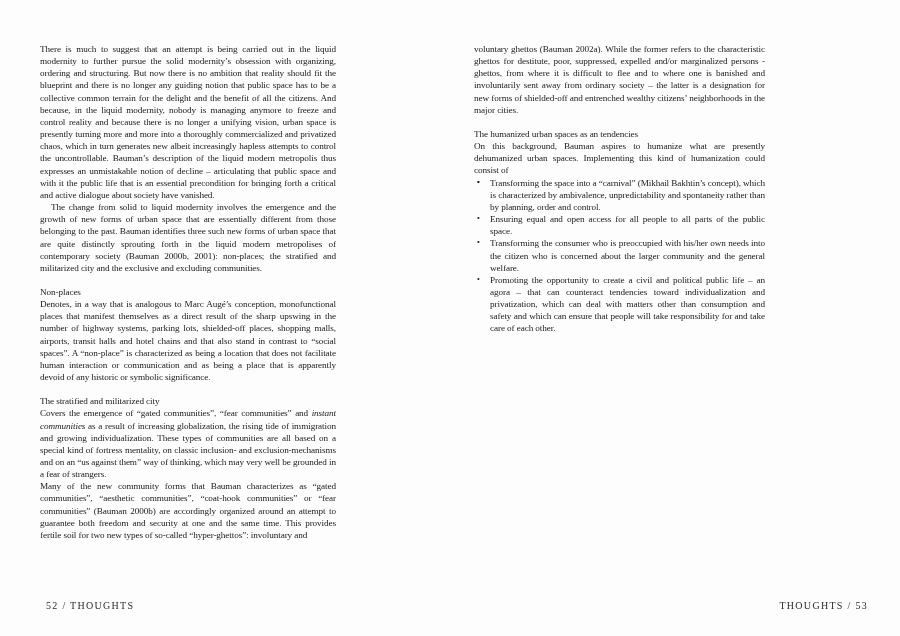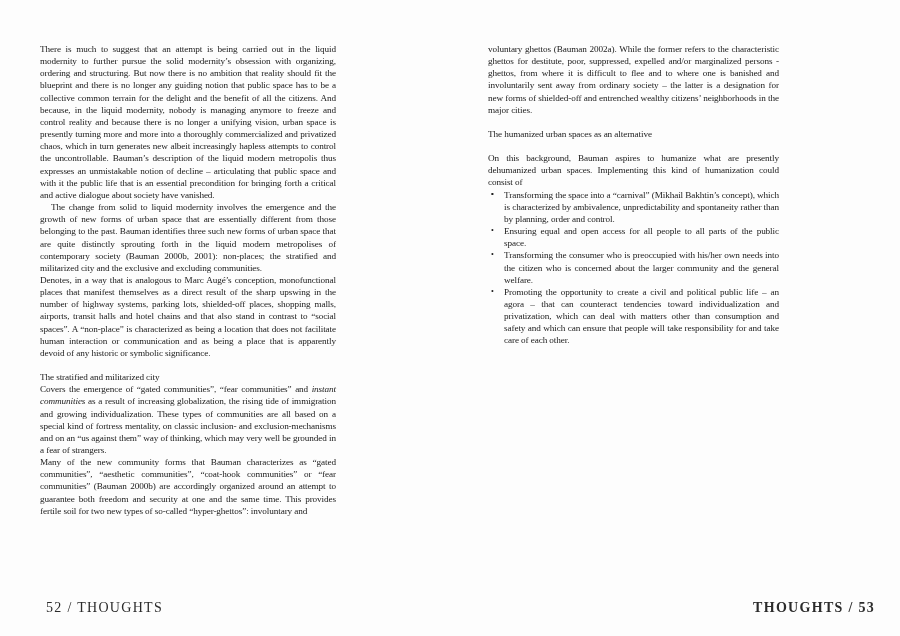--- a/index.html
+++ b/index.html
@@ -17,65 +17,66 @@
 
   .col {
     position: absolute;
     top: 43px;
     text-align: justify;
     font-size: 9.2px;
     line-height: 12.15px;
     letter-spacing: -0.1px;
   }
   .col-left  { left: 40px; width: 296px; }
-  .col-right { left: 38px; width: 291px; } 
+  .col-right { left: 24px; width: 291px; } 
 
   p { margin: 0; }
   p.first-indent { text-indent: 11px; }
   p.heading { margin-top: 12px; font-weight: normal; }
-  p.gap-top { margin-top: 12px; }
+  p.gap-top { }
   em { font-style: italic; }
 
   ul.bullets { margin: 0; padding: 0; list-style: none; }
   ul.bullets li { position: relative; padding-left: 16px; text-align: justify; }
   .bullet-marker {
     position: absolute; left: 3px; top: 0;
     font-size: 8px; letter-spacing: 0;
   }
 
   .footer {
     position: absolute; top: 600px;
-    font-size: 14px;
+    font-size: 10px;
     letter-spacing: 1.3px;
     color: #2b2b2b;
     white-space: nowrap;
     padding-left: 8px;
   }
   .footer-left  { left: 38px; }
-  .footer-right { right: 25px; font-weight: bold; }
+  .footer-right { right: 32px; }
 </style>
 </head>
 <body>
 
 <div class="page page-left">
   <div class="col col-left">
     <p>There is much to suggest that an attempt is being carried out in the liquid modernity to further pursue the solid modernity’s obsession with organizing, ordering and structuring. But now there is no ambition that reality should fit the blueprint and there is no longer any guiding notion that public space has to be a collective common terrain for the delight and the benefit of all the citizens. And because, in the liquid modernity, nobody is managing anymore to freeze and control reality and because there is no longer a unifying vision, urban space is presently turning more and more into a thoroughly commercialized and privatized chaos, which in turn generates new albeit increasingly hapless attempts to control the uncontrollable. Bauman’s description of the liquid modern metropolis thus expresses an unmistakable notion of decline – articulating that public space and with it the public life that is an essential precondition for bringing forth a critical and active dialogue about society have vanished.</p>
     <p class="first-indent">The change from solid to liquid modernity involves the emergence and the growth of new forms of urban space that are essentially different from those belonging to the past. Bauman identifies three such new forms of urban space that are quite distinctly sprouting forth in the liquid modern metropolises of contemporary society (Bauman 2000b, 2001): non-places; the stratified and militarized city and the exclusive and excluding communities.</p>
+    <p class="heading">Non-places</p>
     <p>Denotes, in a way that is analogous to Marc Augé’s conception, monofunctional places that manifest themselves as a direct result of the sharp upswing in the number of highway systems, parking lots, shielded-off places, shopping malls, airports, transit halls and hotel chains and that also stand in contrast to “social spaces”. A “non-place” is characterized as being a location that does not facilitate human interaction or communication and as being a place that is apparently devoid of any historic or symbolic significance.</p>
     <p class="heading">The stratified and militarized city</p>
     <p><span>Covers the emergence of “gated communities”, “fear communities” and </span><em>instant communities</em><span> as a result of increasing globalization, the rising tide of immigration and growing individualization. These types of communities are all based on a special kind of fortress mentality, on classic inclusion- and exclusion-mechanisms and on an “us against them” way of thinking, which may very well be grounded in a fear of strangers.</span></p>
     <p>Many of the new community forms that Bauman characterizes as “gated communities”, “aesthetic communities”, “coat-hook communities” or “fear communities” (Bauman 2000b) are accordingly organized around an attempt to guarantee both freedom and security at one and the same time. This provides fertile soil for two new types of so-called “hyper-ghettos”: involuntary and</p>
   </div>
   <div class="footer footer-left">52 / THOUGHTS</div>
 </div>
 
 <div class="page page-right">
   <div class="col col-right">
     <p>voluntary ghettos (Bauman 2002a). While the former refers to the characteristic ghettos for destitute, poor, suppressed, expelled and/or marginalized persons - ghettos, from where it is difficult to flee and to where one is banished and involuntarily sent away from ordinary society – the latter is a designation for new forms of shielded-off and entrenched wealthy citizens’ neighborhoods in the major cities.</p>
-    <p class="heading">The humanized urban spaces as an alternative</p>
+    <p class="heading">The humanized urban spaces as an tendencies</p>
     <p class="gap-top">On this background, Bauman aspires to humanize what are presently dehumanized urban spaces. Implementing this kind of humanization could consist of</p>
     <ul class="bullets">
       <li><span class="bullet-marker">•</span></li>
       <li><span class="bullet-marker">•</span><span>Transforming the space into a “carnival” (Mikhail Bakhtin’s concept), which is characterized by ambivalence, unpredictability and spontaneity rather than by planning, order and control.</span></li>
       <li><span class="bullet-marker">•</span><span>Ensuring equal and open access for all people to all parts of the public space.</span></li>
       <li><span class="bullet-marker">•</span><span>Transforming the consumer who is preoccupied with his/her own needs into the citizen who is concerned about the larger community and the general welfare.</span></li>
       <li><span class="bullet-marker">•</span><span>Promoting the opportunity to create a civil and political public life – an agora – that can counteract tendencies toward individualization and privatization, which can deal with matters other than consumption and safety and which can ensure that people will take responsibility for and take care of each other.</span></li>
     </ul>
   </div>
   <div class="footer footer-right">THOUGHTS / 53</div>

